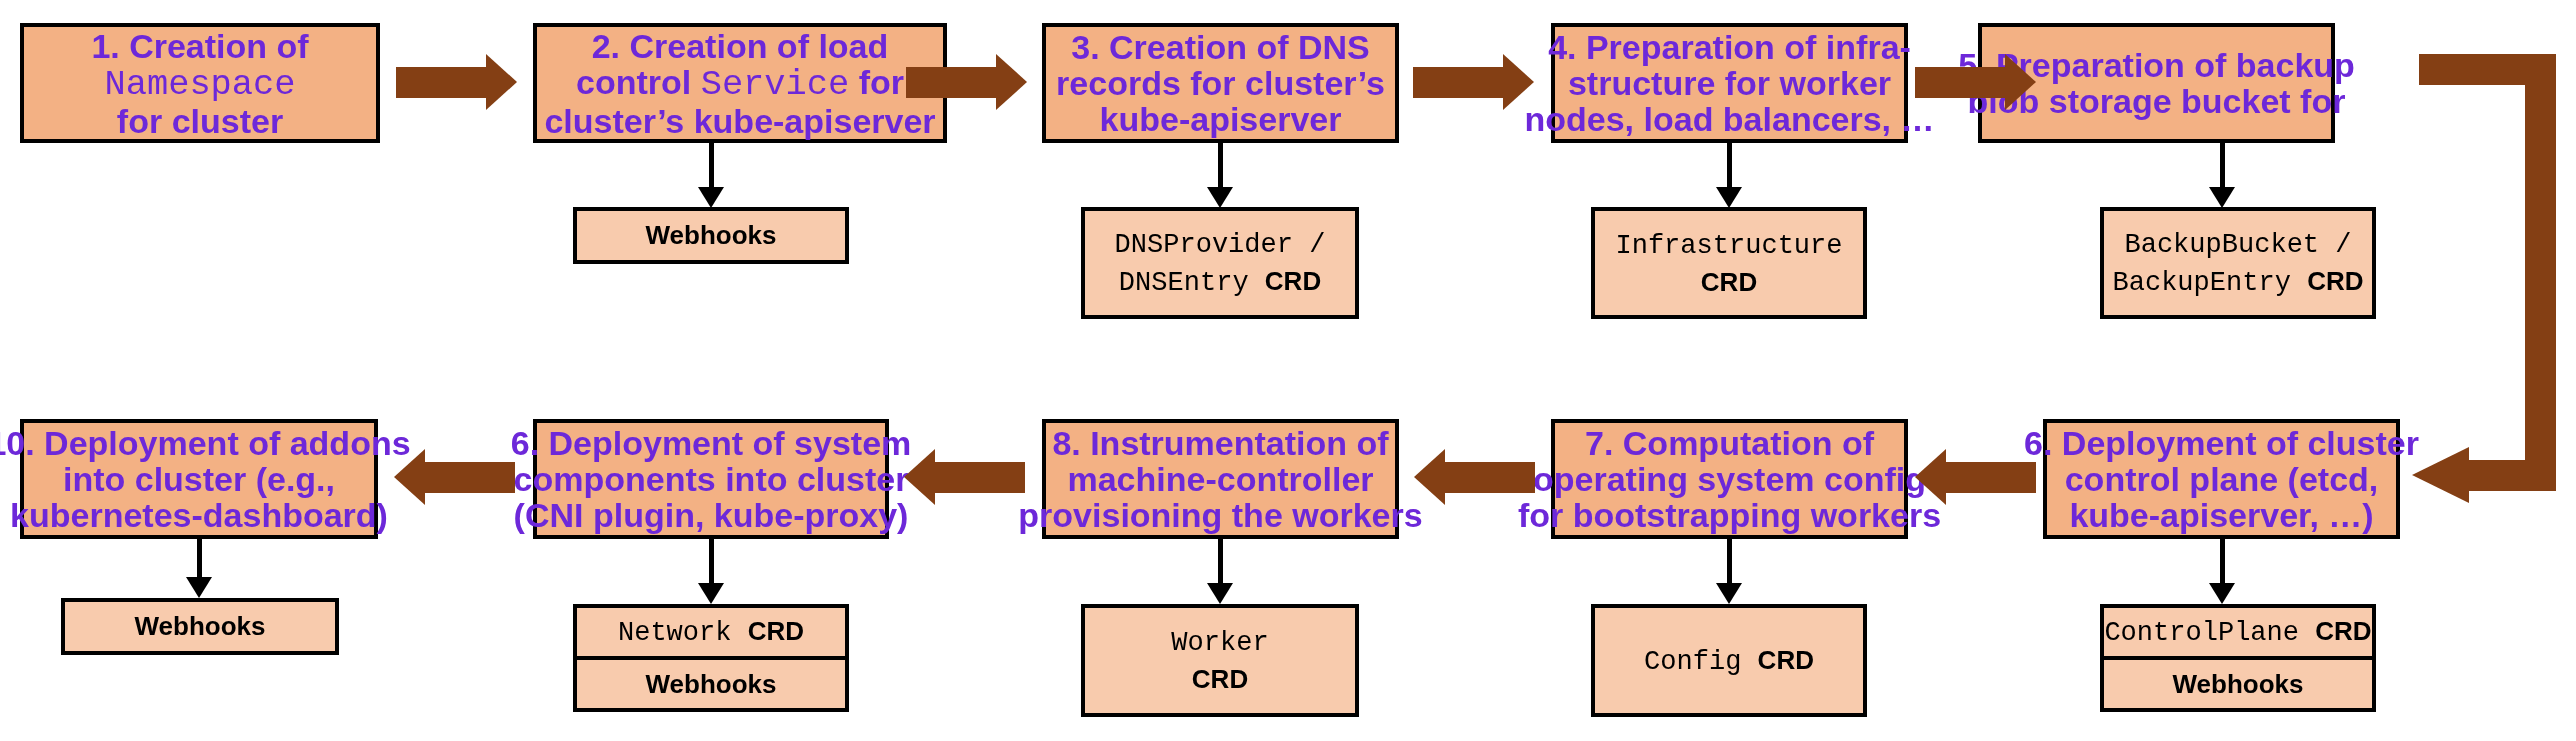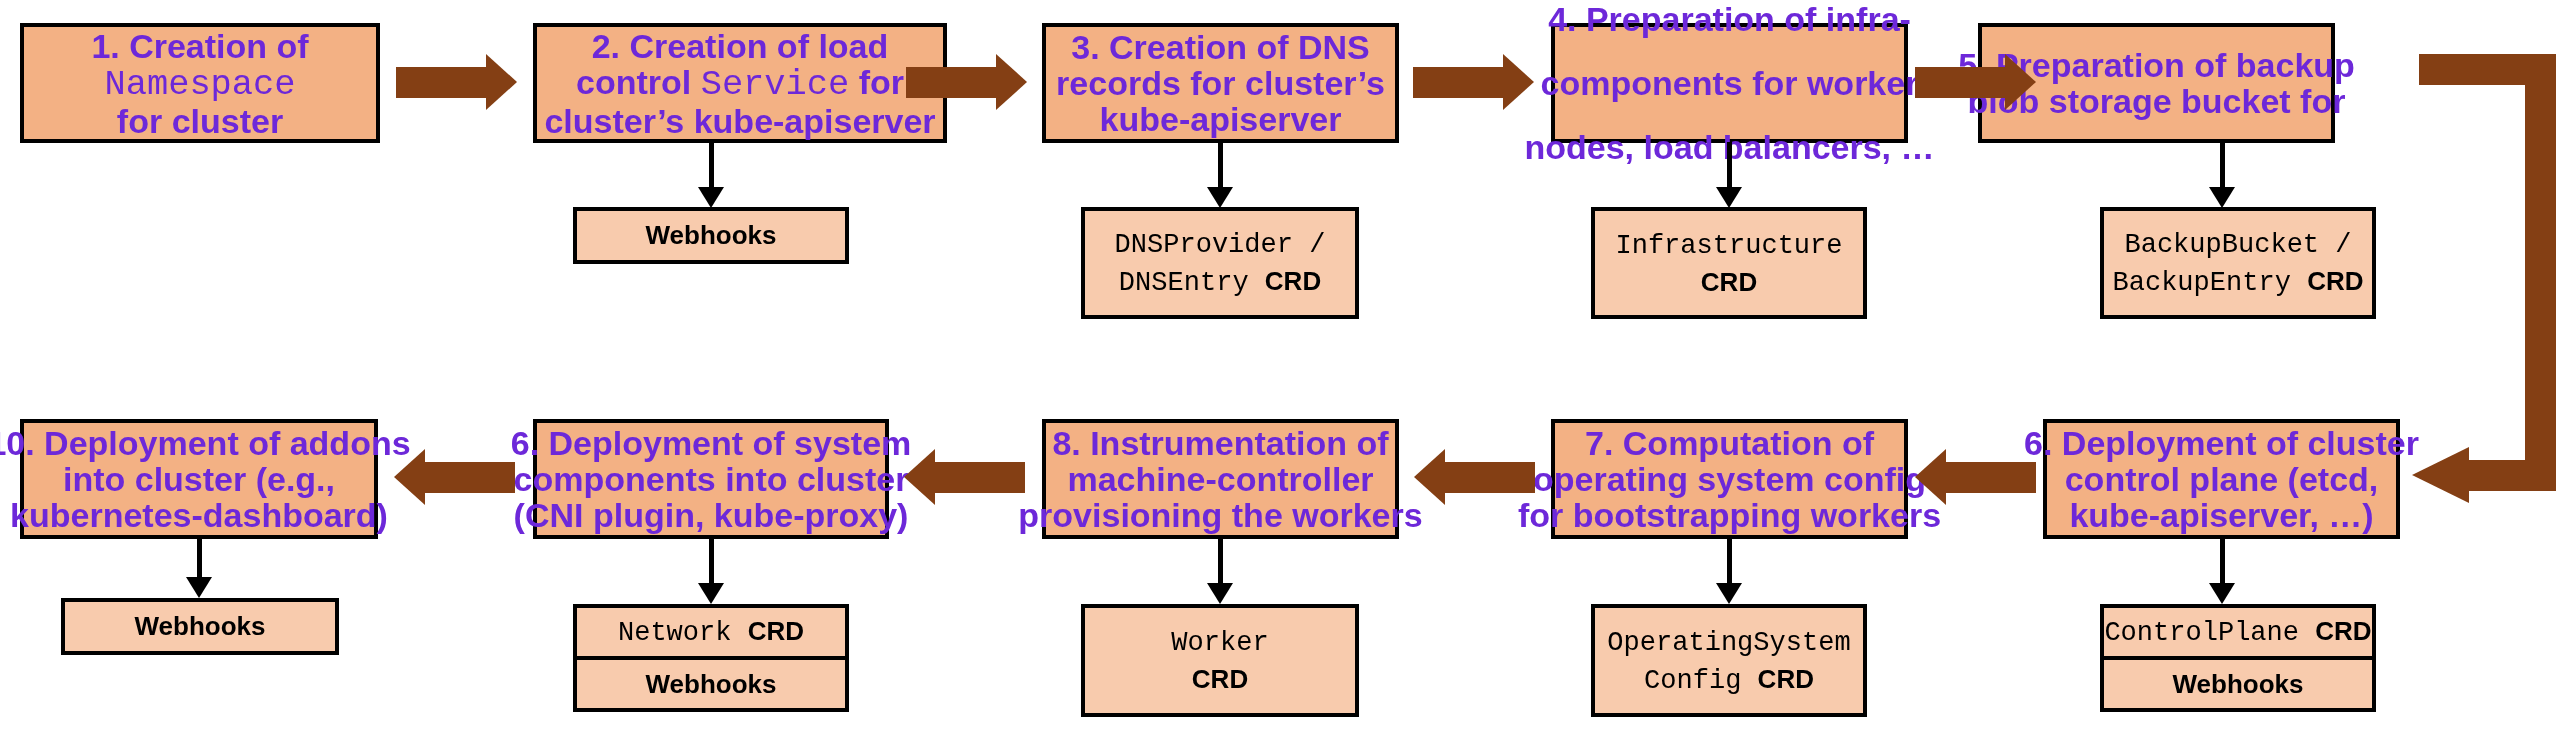--- a/index.html
+++ b/index.html
@@ -71,21 +71,21 @@
     font-weight:700;
   }
   .sub-cell + .sub-cell{border-top:4.3px solid var(--border);}
   .tline{white-space:pre;}
   .f-sans{font-family:"Liberation Sans",sans-serif;font-weight:700;}
   .f-mono{font-family:"Liberation Mono","DejaVu Sans Mono",monospace;font-weight:400;font-size:1.04em;}
   
   .b1 {left:20px;  top:23px;  width:360px; height:120px;}
   .b2 {left:533px; top:23px;  width:414px; height:120px;}
   .b3 {left:1042px;top:23px;  width:357px; height:120px;}
-  .b4 {left:1551px;top:23px;  width:357px; height:120px;gap:28px;}
+  .b4 {left:1551px;top:23px;  width:357px; height:120px;}
   .b5 {left:1978px;top:23px;  width:357px; height:120px;}
   .b6 {left:2043px;top:419px; width:357px; height:120px;}
   .b7 {left:1551px;top:419px; width:357px; height:120px;}
   .b8 {left:1042px;top:419px; width:357px; height:120px;}
   .b9 {left:533px; top:419px; width:356px; height:120px;}
   .b10{left:20px;  top:419px; width:358px; height:120px;}
   
   .s2 {left:573px; top:207px; width:276px; height:57px;}
   .s3 {left:1081px;top:207px; width:278px; height:112px;}
   .s4 {left:1591px;top:207px; width:276px; height:112px;}
@@ -144,21 +144,21 @@
       <div class="tline"><span class="f-sans">control </span><span class="f-mono">Service</span><span class="f-sans"> for</span></div>
       <div class="tline"><span class="f-sans">cluster’s kube-apiserver</span></div>
     </div>
   <div class="step-box b3">
       <div class="tline"><span class="f-sans">3. Creation of DNS</span></div>
       <div class="tline"><span class="f-sans">records for cluster’s</span></div>
       <div class="tline"><span class="f-sans">kube-apiserver</span></div>
     </div>
   <div class="step-box b4">
       <div class="tline"><span class="f-sans">4. Preparation of infra-</span></div>
-      <div class="tline"><span class="f-sans">components for worker</span></div>
+      <div class="tline"><span class="f-sans">structure for worker</span></div>
       <div class="tline"><span class="f-sans">nodes, load balancers, …</span></div>
     </div>
   <div class="step-box b5">
       <div class="tline"><span class="f-sans">5. Preparation of backup</span></div>
       <div class="tline"><span class="f-sans">blob storage bucket for</span></div>
     </div>
 
   <div class="step-box b6">
       <div class="tline"><span class="f-sans">6. Deployment of cluster</span></div>
       <div class="tline"><span class="f-sans">control plane (etcd,</span></div>
@@ -204,21 +204,20 @@
   <div class="sub-stack s6">
     <div class="sub-cell">
         <div class="tline"><span class="f-mono">ControlPlane </span><span class="f-sans">CRD</span></div>
       </div>
     <div class="sub-cell">
         <div class="tline"><span class="f-sans">Webhooks</span></div>
       </div>
   </div>
 
   <div class="sub-box s7">
-      <div class="tline"><span class="f-mono">OperatingSystem</span></div>
       <div class="tline"><span class="f-mono">Config </span><span class="f-sans">CRD</span></div>
     </div>
   <div class="sub-box s8">
       <div class="tline"><span class="f-mono">Worker</span></div>
       <div class="tline"><span class="f-sans">CRD</span></div>
     </div>
 
   <div class="sub-stack s9">
     <div class="sub-cell">
         <div class="tline"><span class="f-mono">Network </span><span class="f-sans">CRD</span></div>

